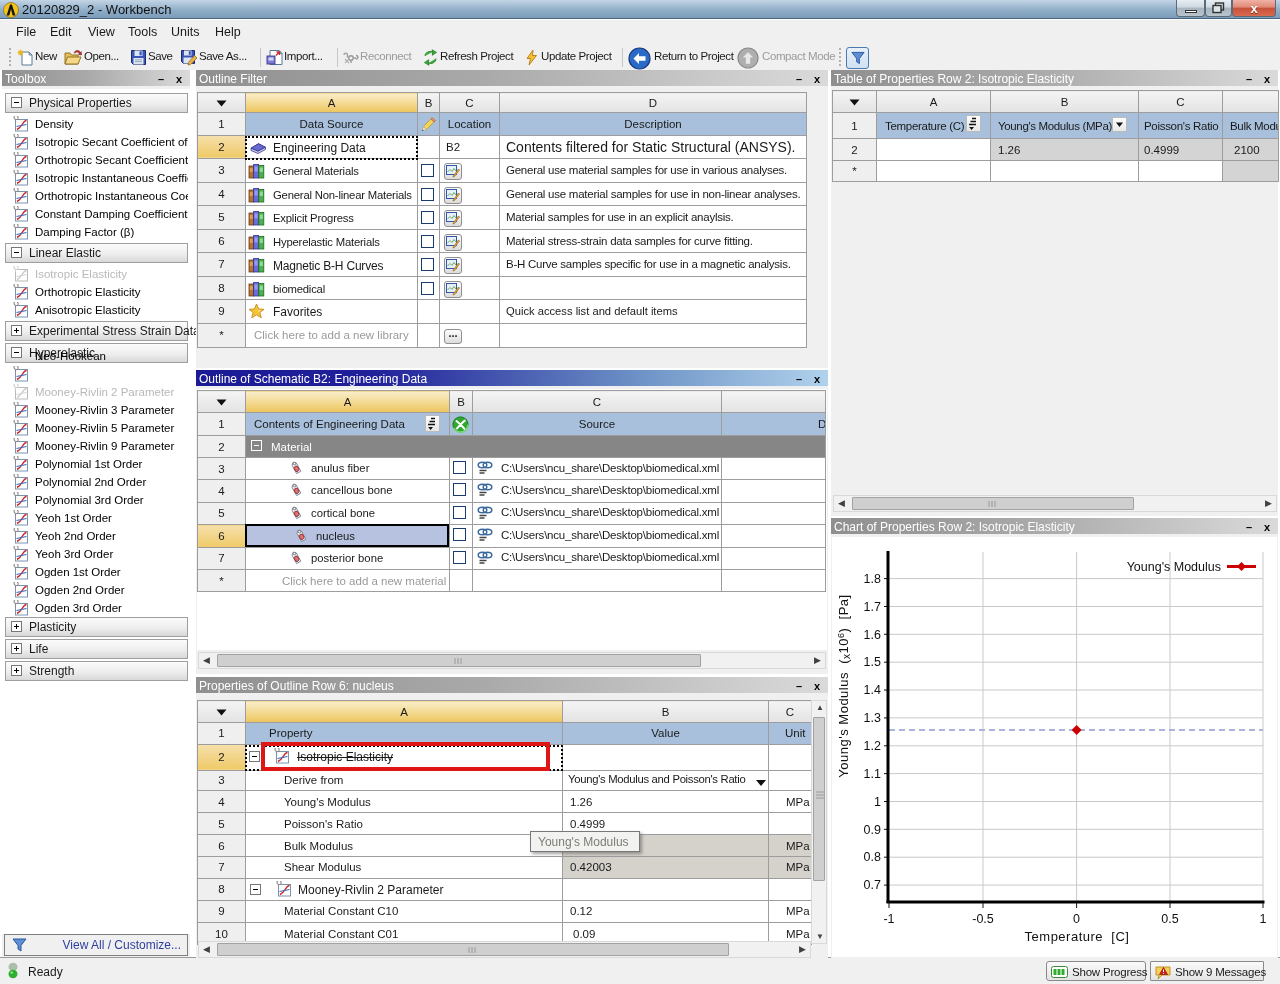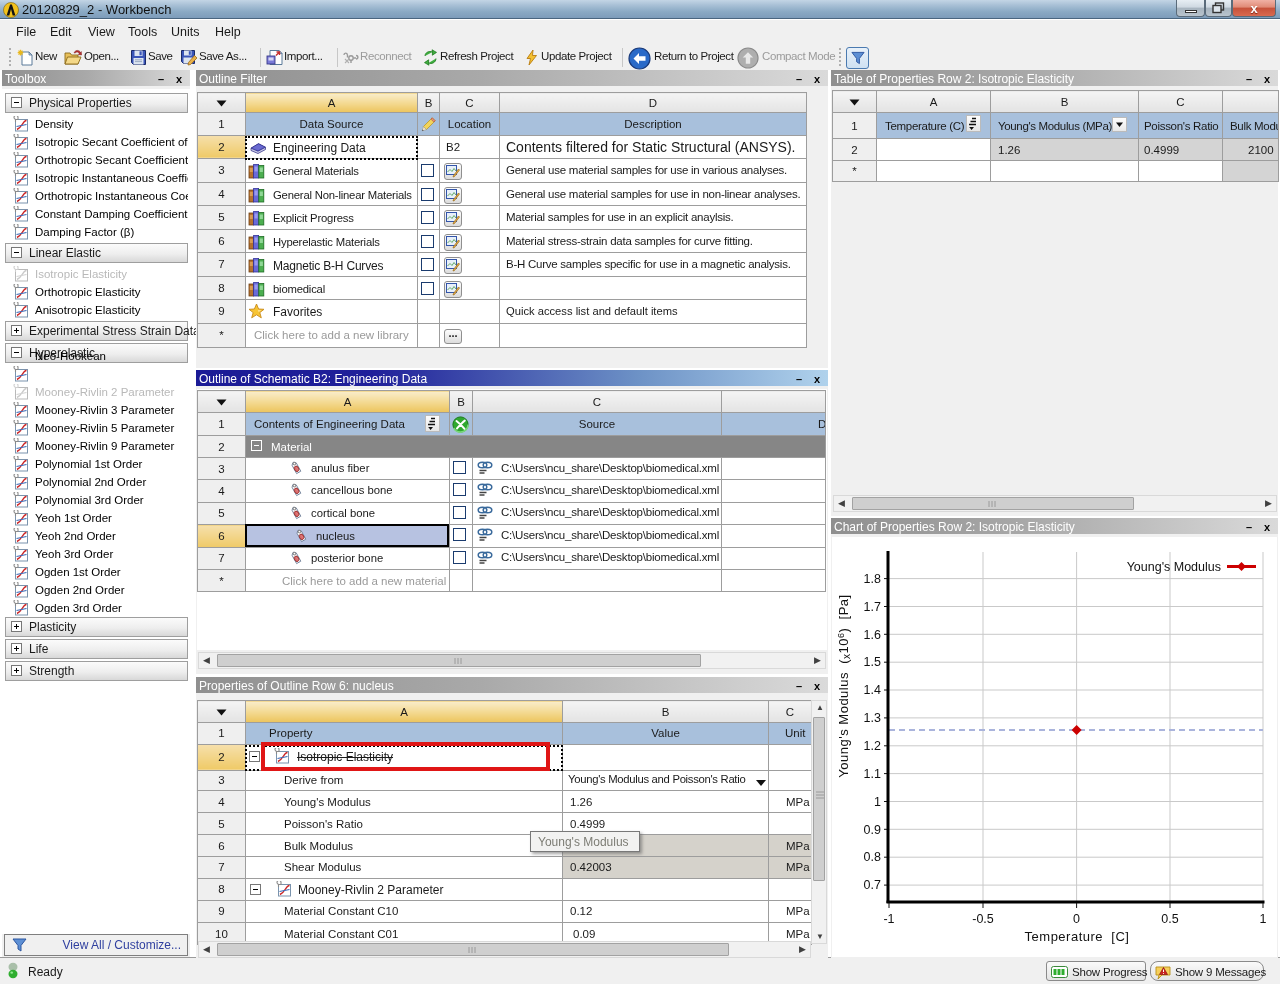--- a/index.html
+++ b/index.html
@@ -156,21 +156,21 @@
 <span class="abs" style="left:28px;top:965px;font-size:12px">Ready</span>
 <div class="abs" style="left:1046px;top:961px;width:100px;height:20px;border:1px solid #8a8a8a;border-radius:3px;background:linear-gradient(180deg,#fafafa,#e4e4e4)">
     <svg style="position:absolute;left:4px;top:4px" width="17" height="12" viewBox="0 0 17 12">
       <rect x="0.5" y="0.5" width="16" height="11" rx="2" fill="#fff" stroke="#3a8a3a" stroke-width="1"></rect>
       <rect x="2.5" y="3" width="3" height="6" fill="#2fae2f"></rect>
       <rect x="6.5" y="3" width="3" height="6" fill="#2fae2f"></rect>
       <rect x="10.5" y="3" width="3" height="6" fill="#2fae2f"></rect>
     </svg>
     <span style="position:absolute;left:25px;top:3.5px;font-size:11.5px;letter-spacing:-0.2px;white-space:nowrap">Show Progress</span>
   </div>
-<div class="abs" style="left:1150px;top:961px;width:114px;height:20px;border:1px solid #8a8a8a;border-radius:8px;background:linear-gradient(180deg,#fafafa,#e4e4e4)">
+<div class="abs" style="left:1150px;top:961px;width:114px;height:20px;border:1px solid #8a8a8a;border-radius:1px;background:linear-gradient(180deg,#fafafa,#e4e4e4)">
     <svg style="position:absolute;left:4px;top:3px" width="16" height="15" viewBox="0 0 16 15">
       <path d="M1 2 L15 2 L15 10 L7 10 L3 14 L4 10 L1 10 Z" fill="#f7cf5a" stroke="#b8901a" stroke-width="0.9"></path>
       <path d="M8.5 2.5 L12.5 9.5 L4.5 9.5 Z" fill="#cc2222" stroke="#8a1010" stroke-width="0.7"></path>
       <path d="M8.5 4.5 L8.5 7 M8.5 8 L8.5 8.8" stroke="#fff" stroke-width="1"></path>
     </svg>
     <span style="position:absolute;left:24px;top:3.5px;font-size:11.5px;letter-spacing:-0.2px;white-space:nowrap">Show 9 Messages</span>
   </div>
 <div class="abs panel" style="left:2px;top:70px;width:188px;height:887px">
     <div class="phdr">Toolbox<span class="pbtn" style="right:26px">–</span><span class="pbtn" style="right:8px">x</span></div>
     <div style="position:absolute;left:0;top:19px;width:188px;height:845px;background:#fff"></div>
@@ -910,21 +910,21 @@
         <td class="blue" style="padding-left:8px;letter-spacing:-0.3px">Temperature (C)</td>
         <td class="blue" style="padding-left:7px;letter-spacing:-0.35px">Young's Modulus (MPa)</td>
         <td class="blue" style="padding-left:5px;letter-spacing:-0.3px">Poisson's Ratio</td>
         <td class="blue" style="padding-left:7px;letter-spacing:-0.3px">Bulk Modu</td>
       </tr>
       <tr style="height:22px">
         <td class="rn">2</td>
         <td></td>
         <td class="gray" style="background:#d4d4d4;padding-left:7px">1.26</td>
         <td class="gray" style="background:#d4d4d4;padding-left:5px">0.4999</td>
-        <td class="gray" style="background:#d4d4d4;padding-left:25px">2100</td>
+        <td class="gray" style="background:#d4d4d4;padding-left:11px">2100</td>
       </tr>
       <tr style="height:21px">
         <td class="rn">*</td>
         <td></td>
         <td></td>
         <td></td>
         <td style="background:#d4d4d4"></td>
       </tr>
     </tbody>
   </table>

